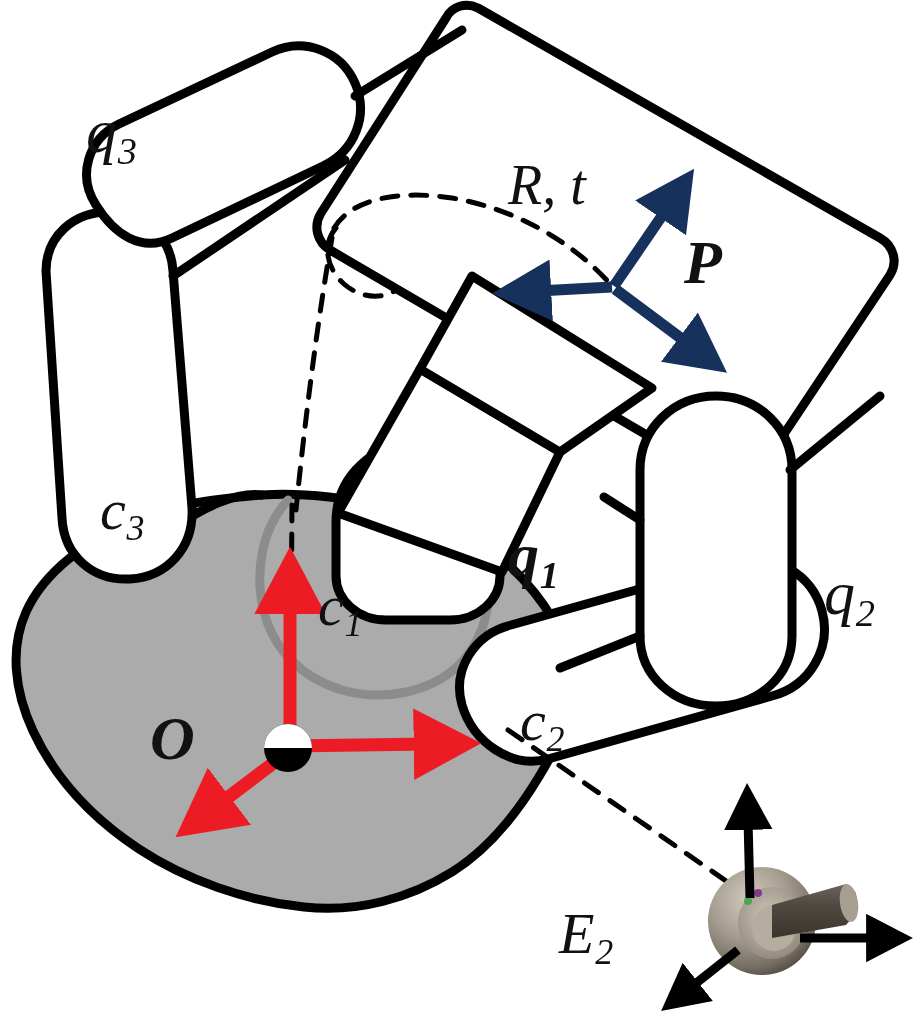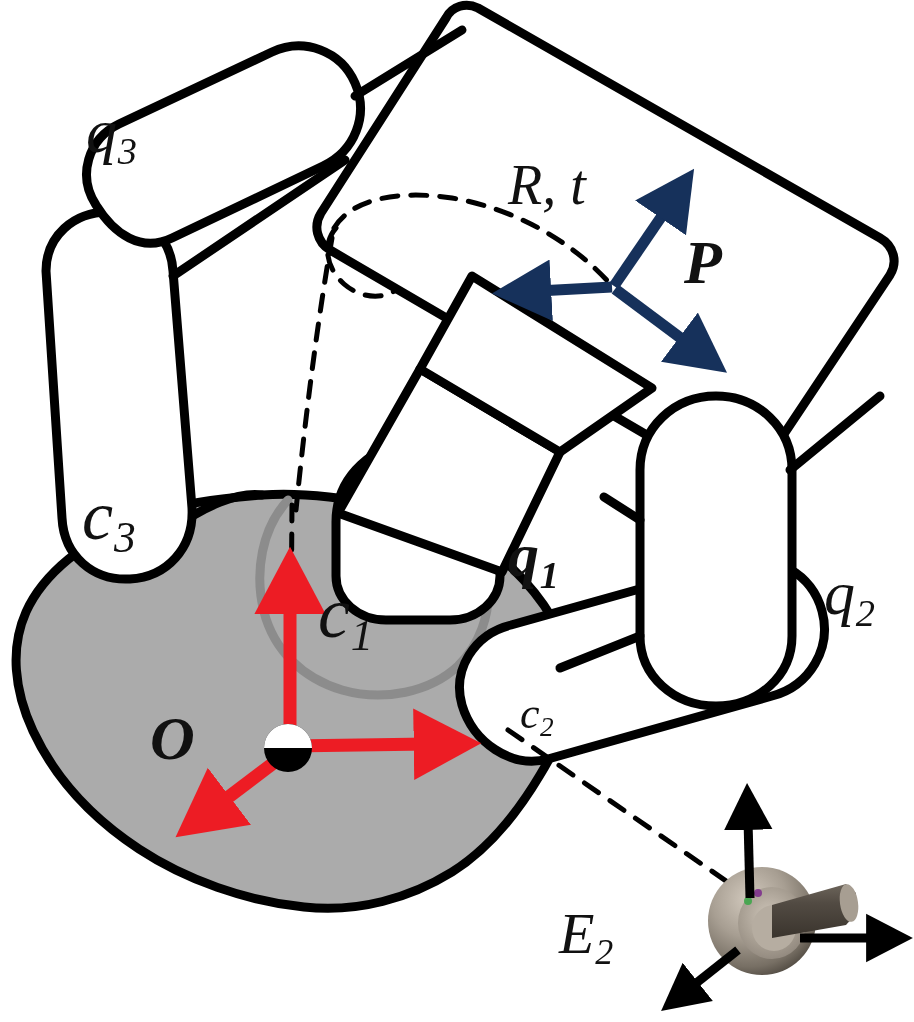--- a/index.html
+++ b/index.html
@@ -201,37 +201,37 @@
       <line x1="750" y1="898" x2="748" y2="820" stroke="#000000" stroke-width="9" marker-end="url(#blkHead)"></line>
       <line x1="800" y1="938" x2="876" y2="938" stroke="#000000" stroke-width="9" marker-end="url(#blkHead)"></line>
       <line x1="738" y1="950" x2="690" y2="988" stroke="#000000" stroke-width="9" marker-end="url(#blkHead)"></line>
     </g>
   </svg>
 
   <div class="lbl" style="left:86px;top:100px;font-size:62px;">
     <span>q</span><span class="sub">3</span>
   </div>
 
-  <div class="lbl" style="left:82px;top:481px;font-size:70px;text-align:center;">
+  <div class="lbl" style="left:100px;top:481px;font-size:58px;text-align:center;">
     <span>c</span><span class="sub">3</span>
   </div>
 
-  <div class="lbl" style="left:318px;top:577px;font-size:72px;">
+  <div class="lbl" style="left:318px;top:577px;font-size:58px;">
     <span>c</span><span class="sub">1</span>
   </div>
 
   <div class="lbl" style="left:508px;top:524px;font-size:62px;font-weight:bold;">
     <span>q</span><span class="sub">1</span>
   </div>
 
   <div class="lbl" style="left:824px;top:562px;font-size:62px;text-align:center;">
     <span>q</span><span class="sub">2</span>
   </div>
 
-  <div class="lbl" style="left:520px;top:692px;font-size:44px;">
+  <div class="lbl" style="left:520px;top:692px;font-size:58px;">
     <span>c</span><span class="sub">2</span>
   </div>
 
   <div class="lbl bold" style="left:150px;top:707px;font-size:62px;">
     <span>O</span>
   </div>
 
   <div class="lbl" style="left:508px;top:157px;font-size:56px;">
     <span>R, t</span>
   </div>

